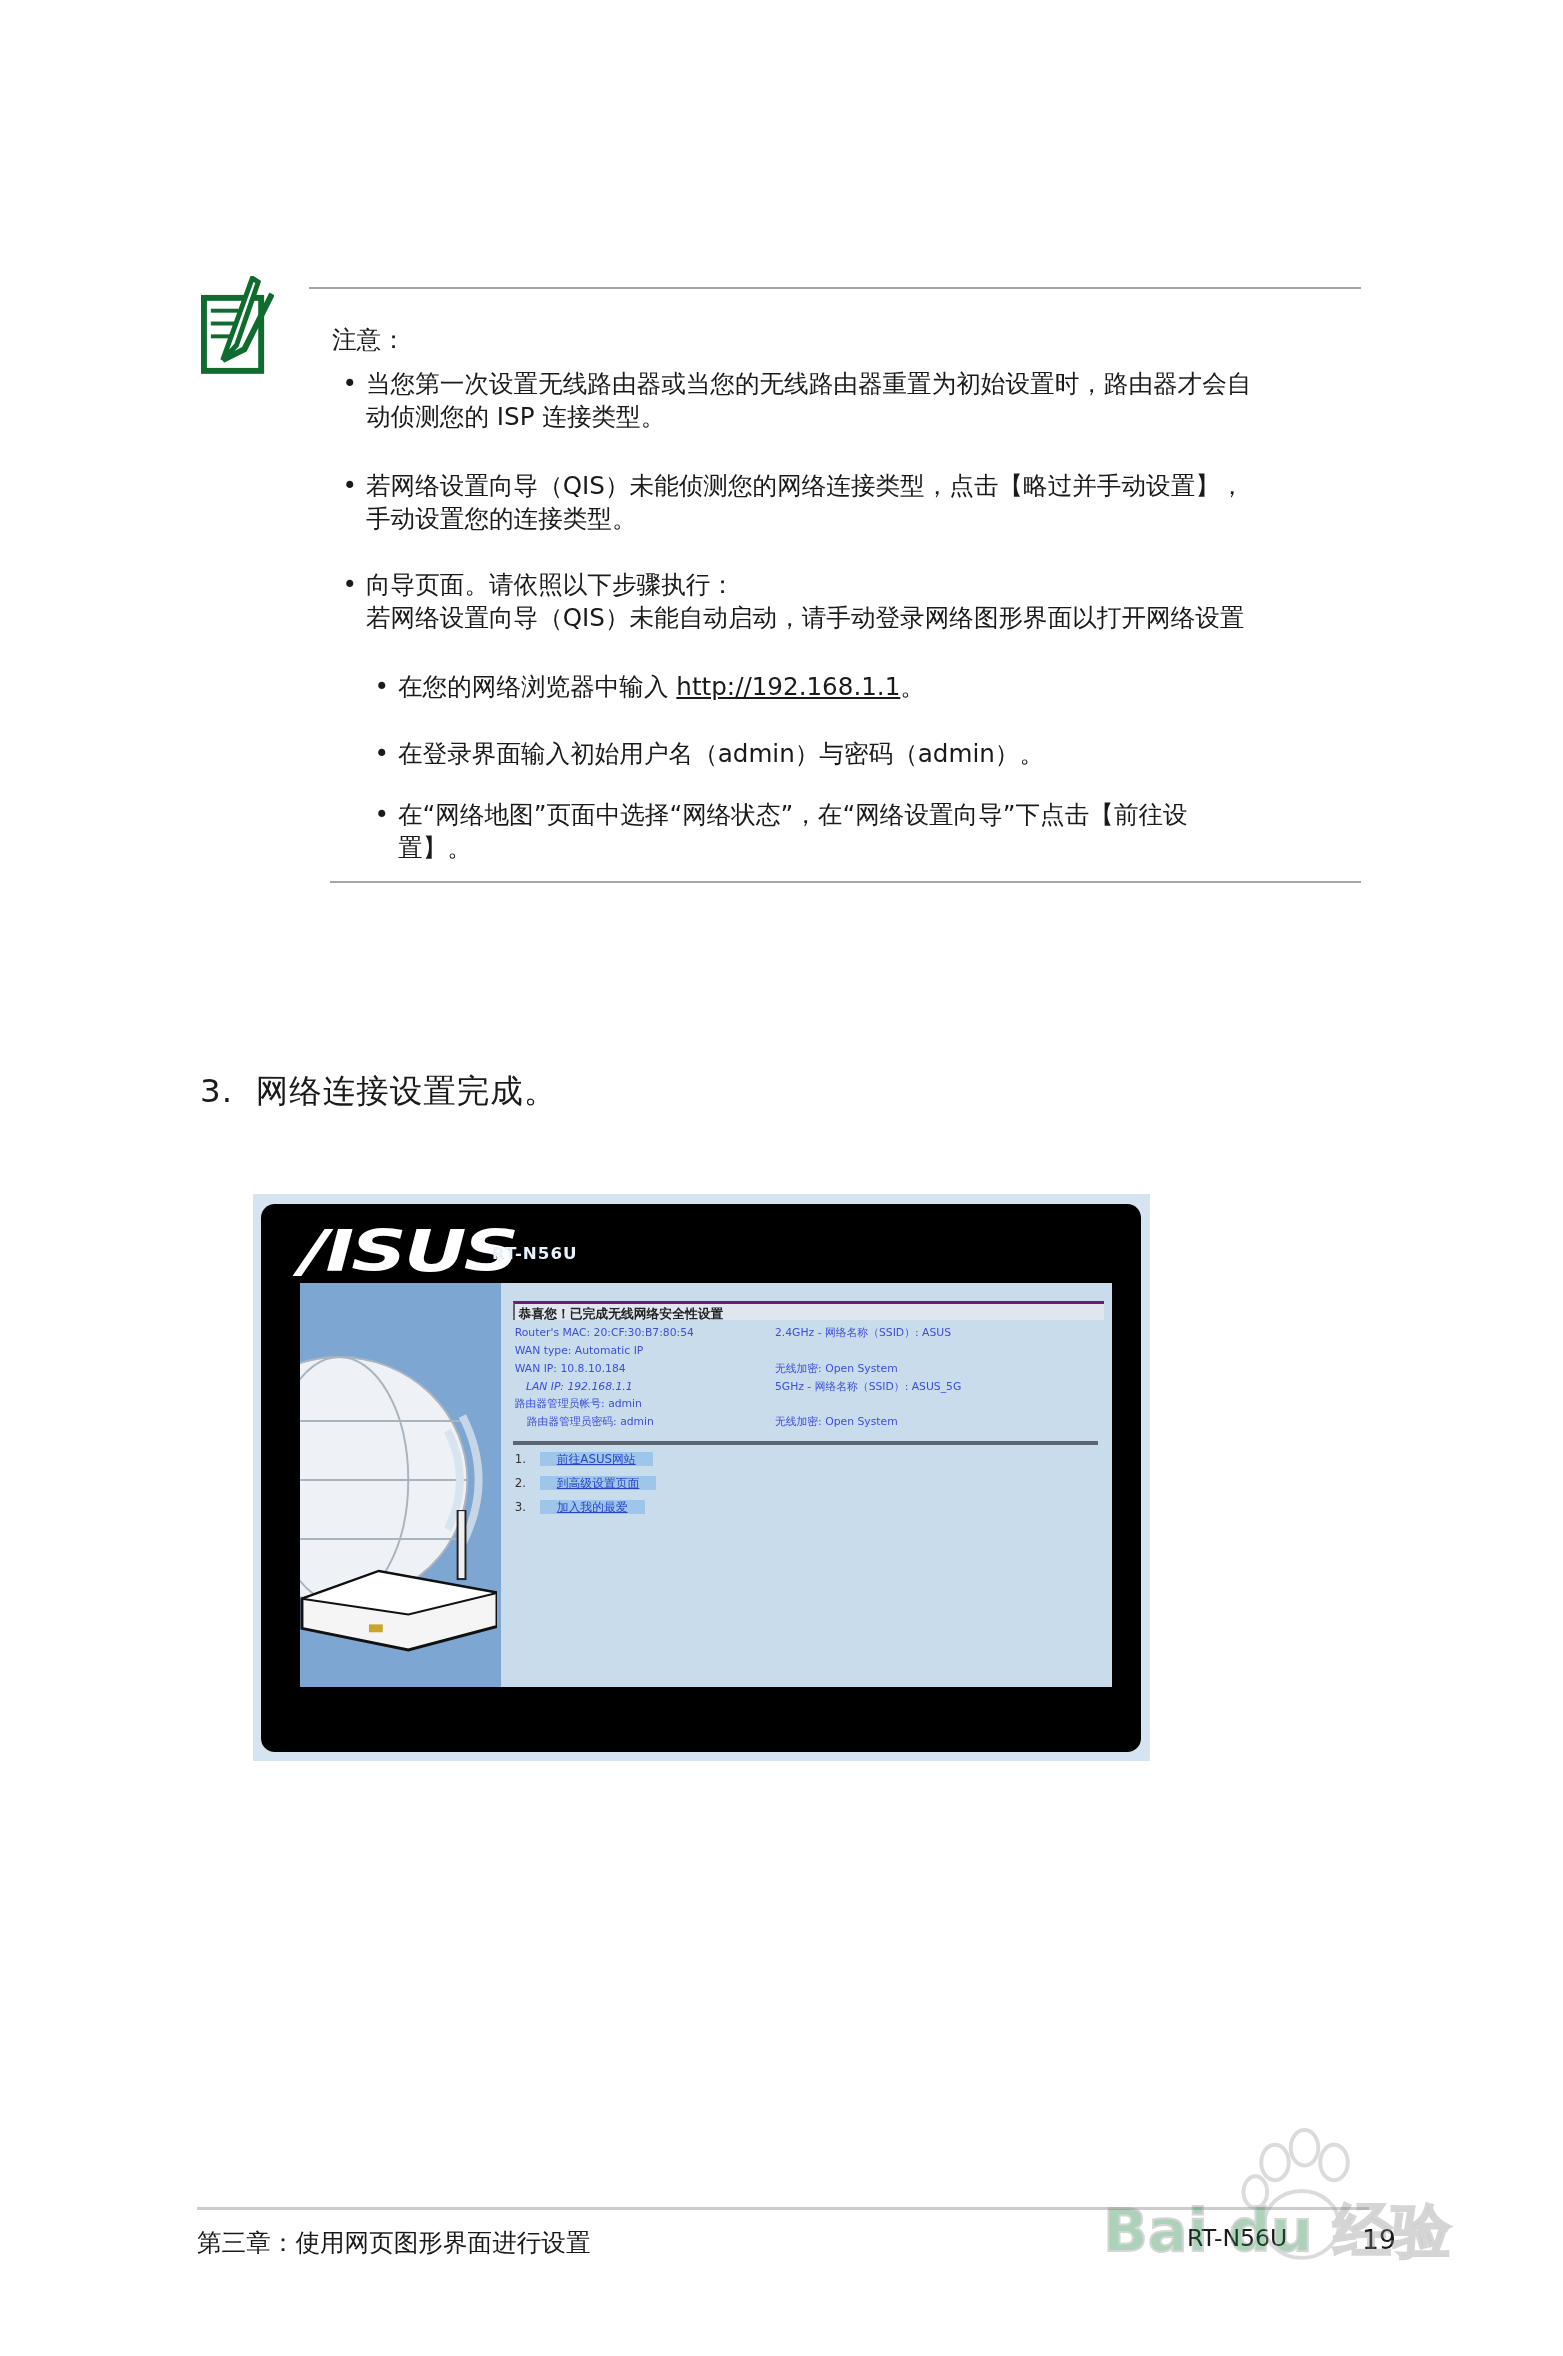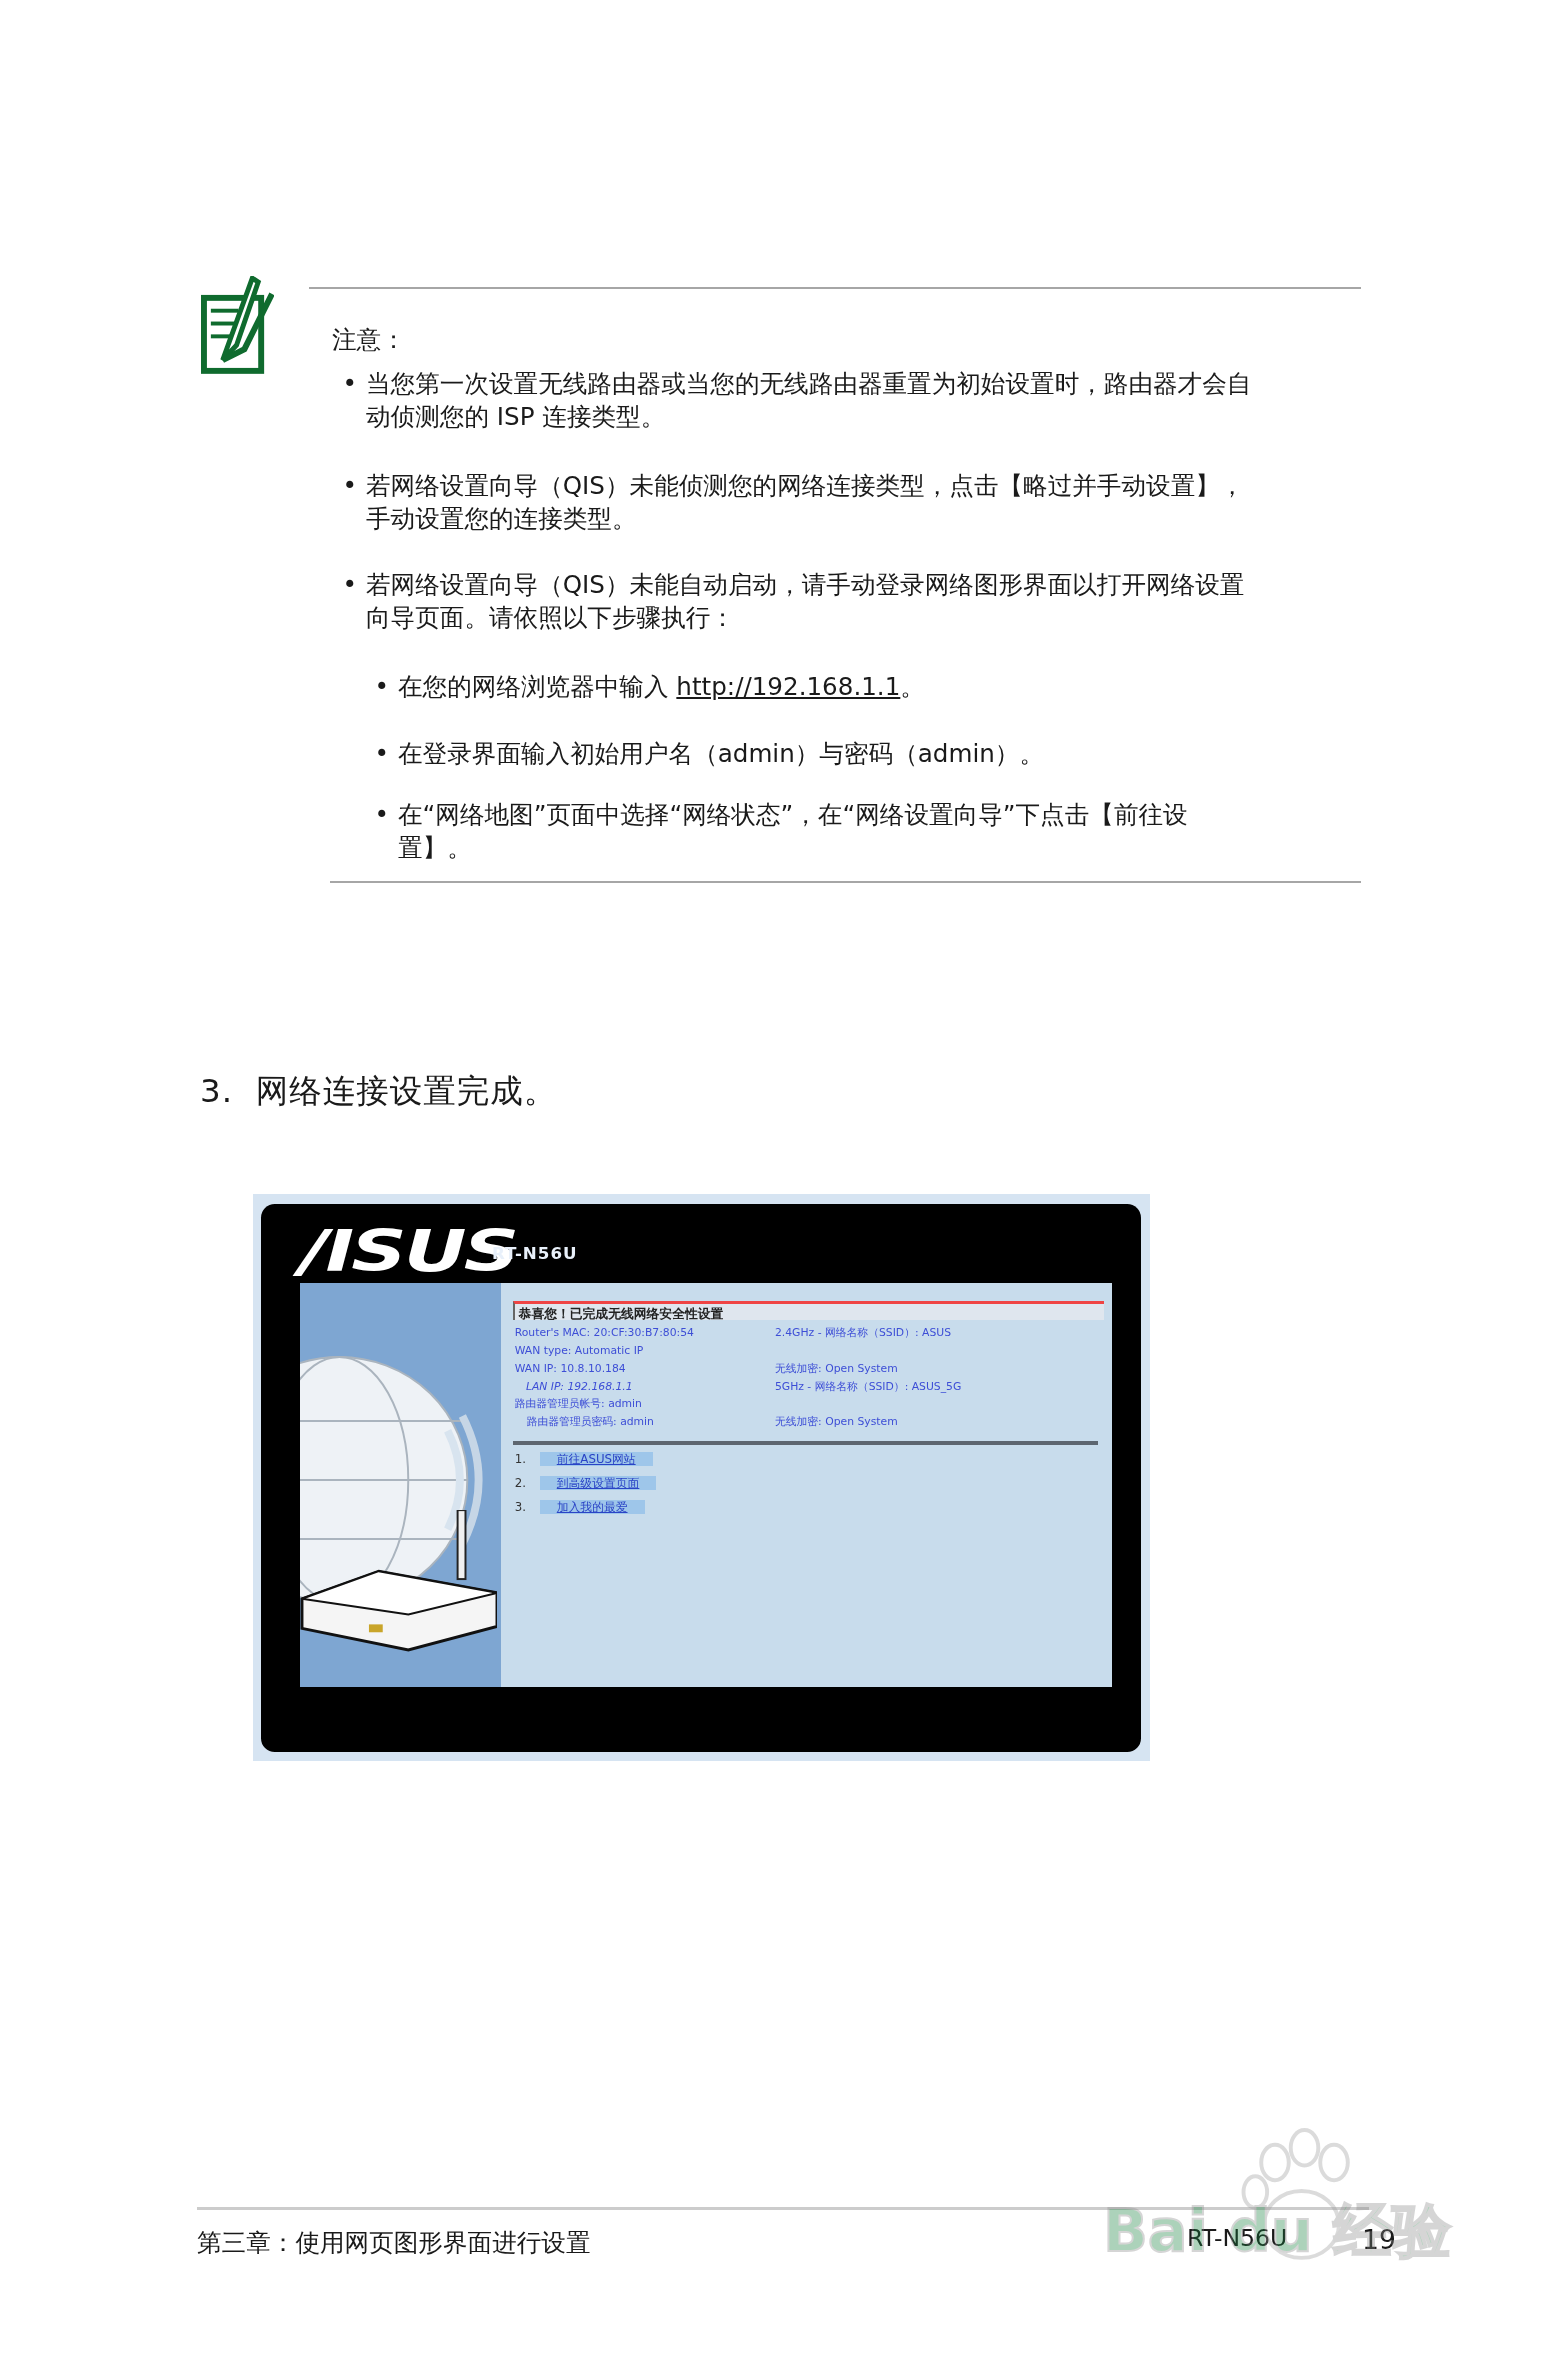--- a/index.html
+++ b/index.html
@@ -24,21 +24,21 @@
   .shot-frame { position:absolute; left:7.9px; top:9.9px; width:880px; height:548px;
                 background:#000000; border-radius:13.8px; }
   .asus-logo { position:absolute; left:39px; top:17.7px; font-family:"DejaVu Sans", sans-serif;
                font-weight:bold; font-style:italic; font-size:57px; color:#ffffff;
                letter-spacing:-2px; transform:scaleX(1.35); transform-origin:left; line-height:59px; }
   .model { position:absolute; left:231px; top:39px; color:#e8f0fa; font-weight:bold;
            font-size:16.7px; letter-spacing:1px; }
   .left-panel { position:absolute; left:39px; top:79px; width:201px; height:404px; background:#7ea6d2; }
   .content-panel { position:absolute; left:240px; top:79px; width:611px; height:404px; background:#c8dcec; }
   .content-head { position:absolute; left:11.8px; top:17.7px; width:591px; height:19.7px;
-                  background:#dfe6ee; border-top:3px solid #ef4444; border-left:2px solid #666;
+                  background:#dfe6ee; border-top:3px solid #701a75; border-left:2px solid #666;
                   font-size:12.8px; font-weight:bold; color:#222; line-height:19.7px; padding-left:3.9px; box-sizing:border-box; }
   .info { position:absolute; font-size:10.8px; color:#3d4ed6; white-space:nowrap; }
   .sep { position:absolute; left:11.8px; top:191px; width:585px; height:3.9px; background:#5d6670; }
   .lnk-row { position:absolute; left:13.8px; font-size:11.8px; color:#333; }
   .lnk-row a { color:#2a44c6; text-decoration:underline; background:#9ec6ea; padding:0 17px; margin-left:13.8px; }
   .globe { position:absolute; left:0px; top:69px; width:187px; height:256px; }
   .router { position:absolute; left:0; top:227px; width:197px; height:148px; }
 
   
   .footer-rule { left:197px; top:2207px; width:1172px; height:3px; background:#cccccc; }
@@ -70,22 +70,22 @@
   <span class="txt">当您第一次设置无线路由器或当您的无线路由器重置为初始设置时，路由器才会自</span>
   <span class="txt">动侦测您的 ISP 连接类型。</span>
 </div>
 <div class="bullet" style="left:366px; top:469px;">
   <span class="dot">•</span>
   <span class="txt">若网络设置向导（QIS）未能侦测您的网络连接类型，点击【略过并手动设置】，</span>
   <span class="txt">手动设置您的连接类型。</span>
 </div>
 <div class="bullet" style="left:366px; top:568px;">
   <span class="dot">•</span>
+  <span class="txt">向导页面。请依照以下步骤执行：</span>
   <span class="txt">若网络设置向导（QIS）未能自动启动，请手动登录网络图形界面以打开网络设置</span>
-  <span class="txt">向导页面。请依照以下步骤执行：</span>
 </div>
 
 <div class="bullet" style="left:398px; top:670px;">
   <span class="dot">•</span>
   <span>在您的网络浏览器中输入 </span><a class="link">http://192.168.1.1</a><span>。</span>
 </div>
 <div class="bullet" style="left:398px; top:737px;">
   <span class="dot">•</span>
   <span class="txt">在登录界面输入初始用户名（admin）与密码（admin）。</span>
 </div>

